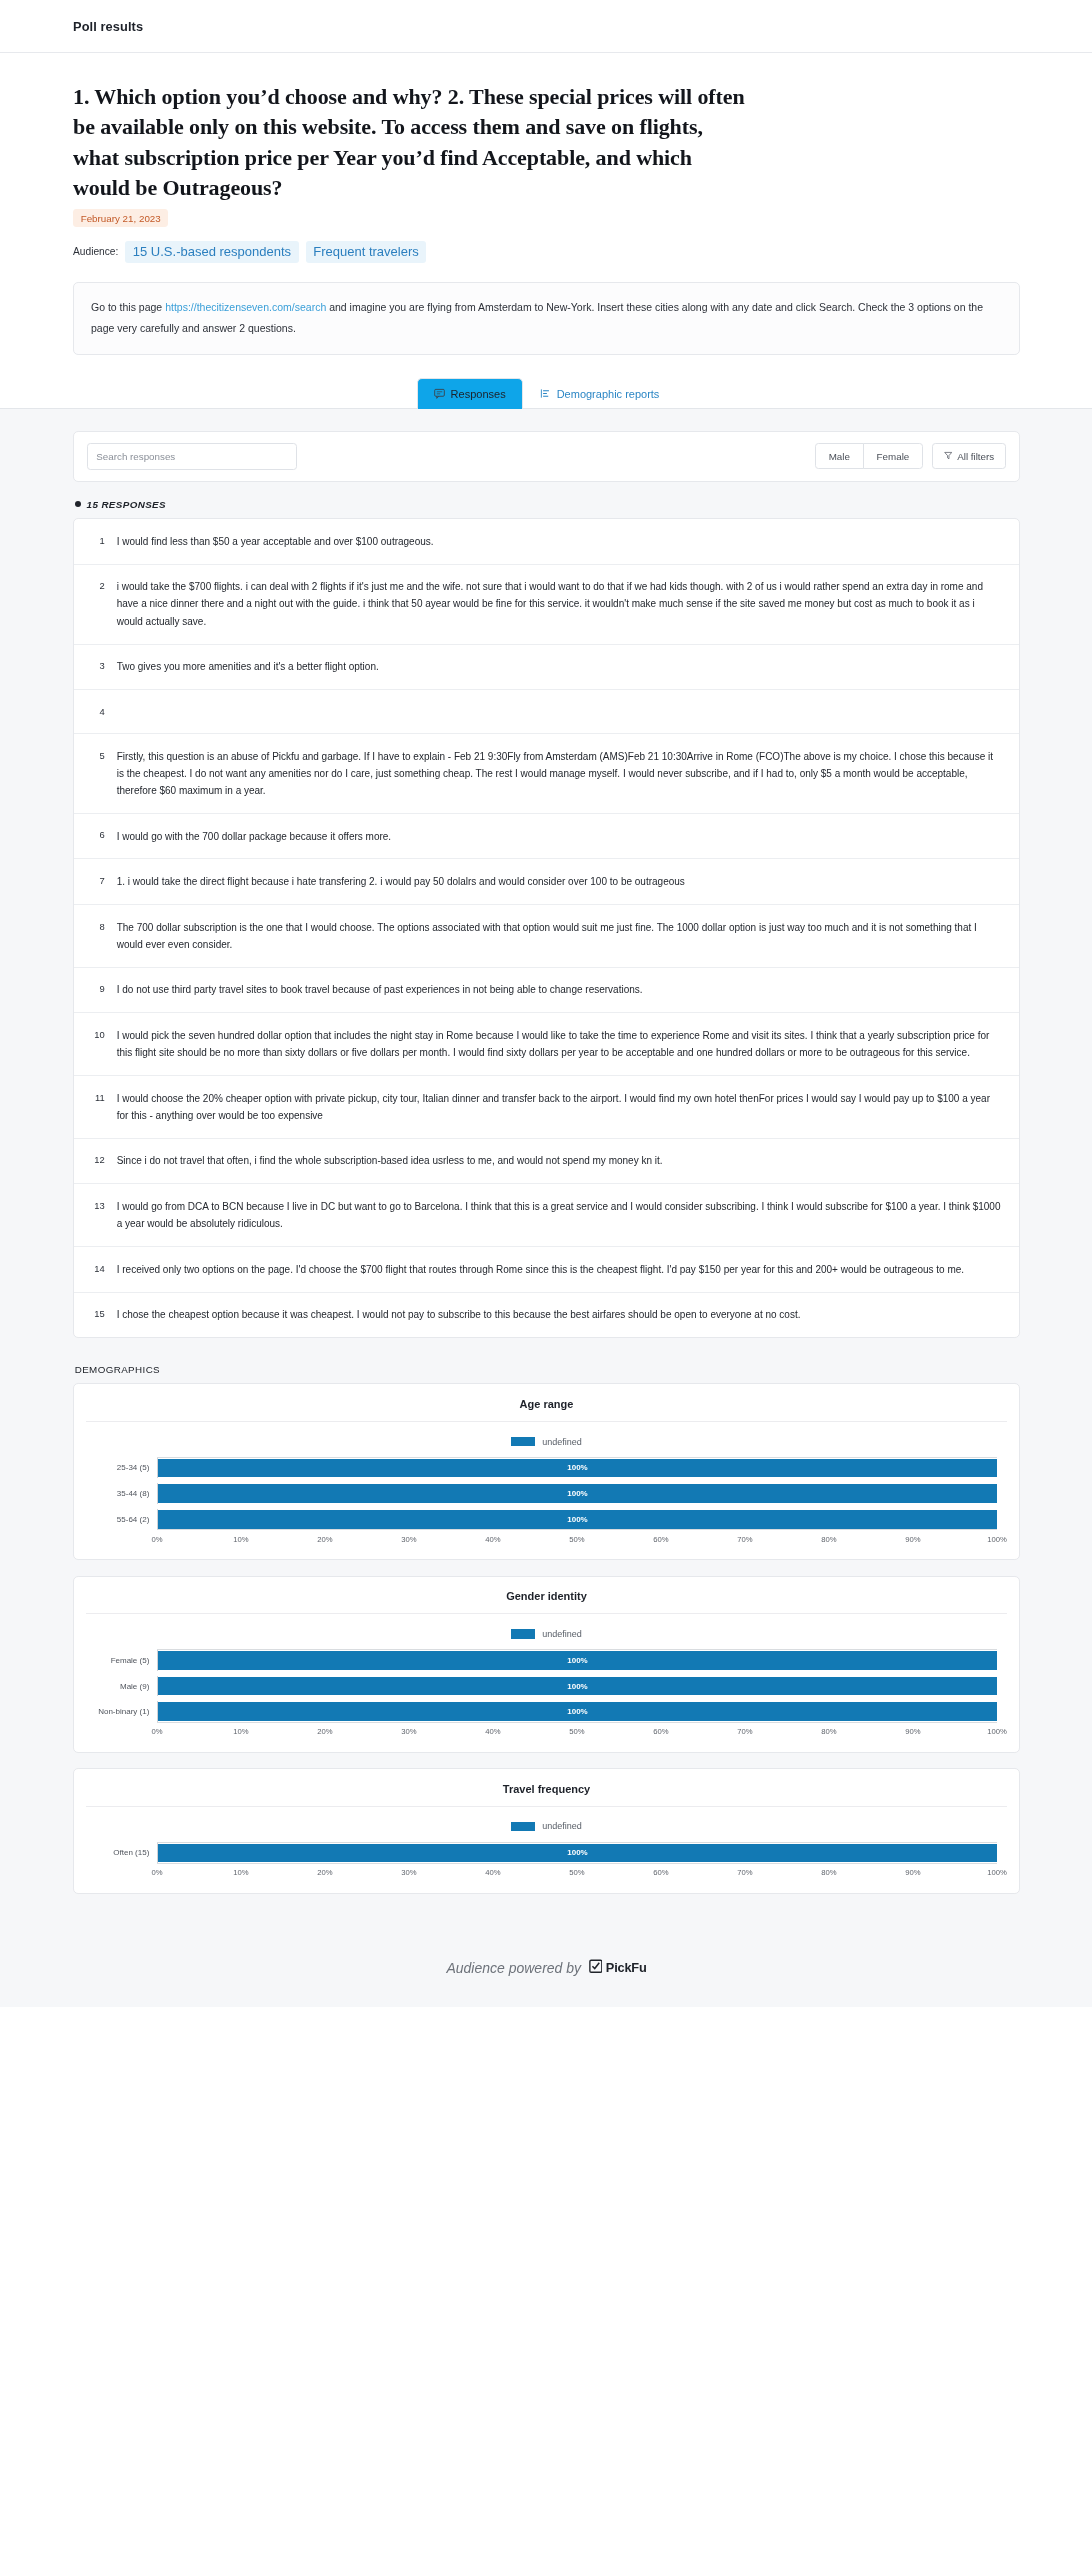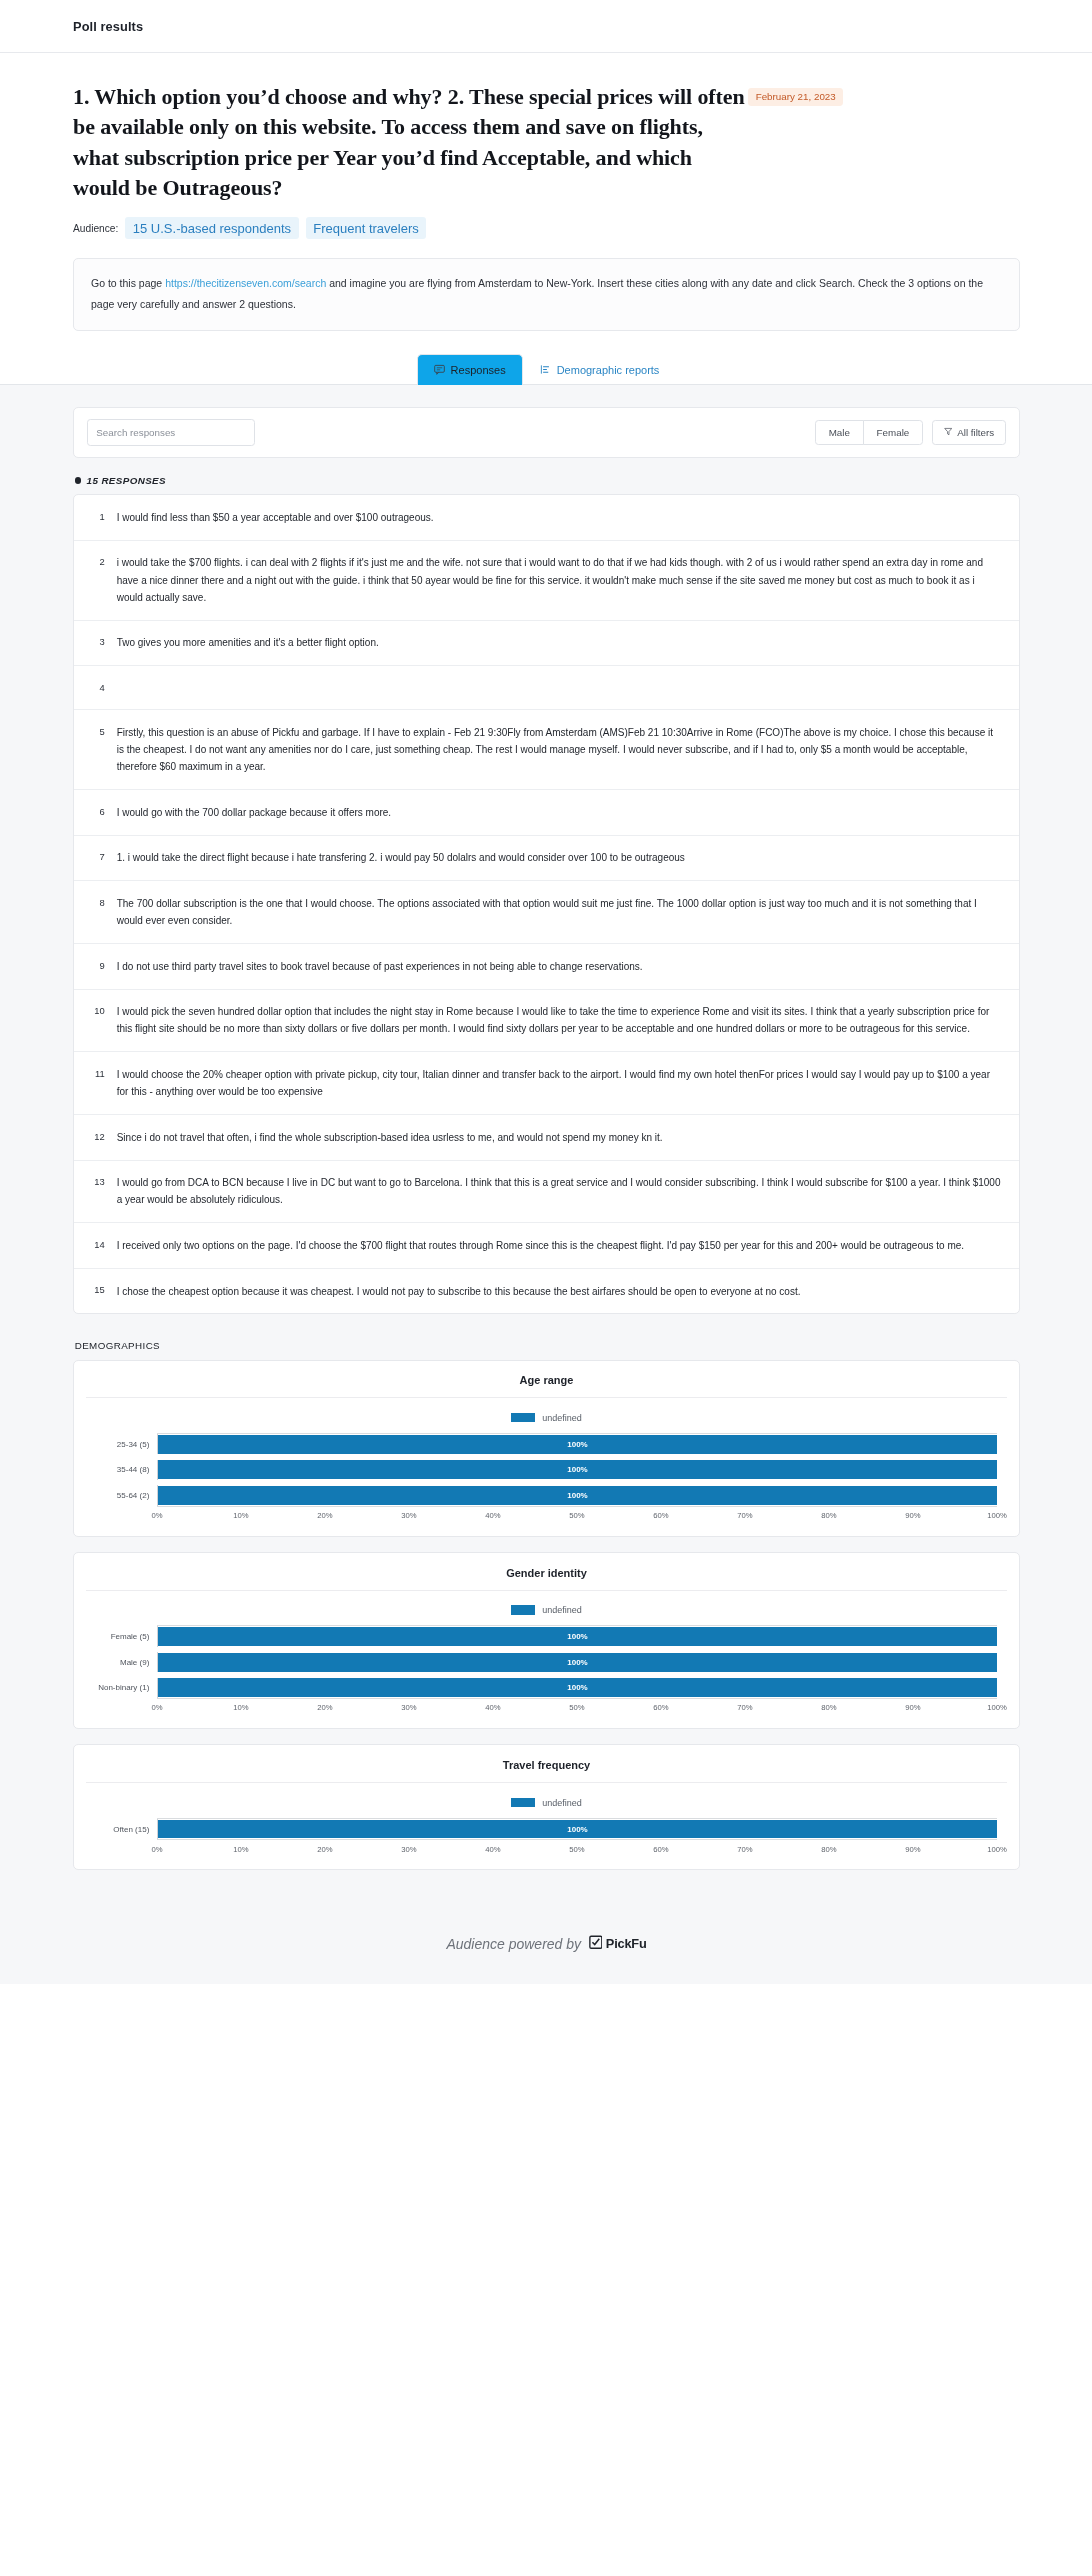--- a/index.html
+++ b/index.html
@@ -26,21 +26,21 @@
     font-weight: 700;
     color: #1d2129;
     letter-spacing: 0.1px;
   }
 
   
   .question-section {
     background: #ffffff;
     padding: 29px 73px 0 73px;
   }
-  .q-row { display: flex; align-items: flex-start; }
+  .q-row { display: flex; align-items: flex-start; flex-direction: column; }
   .q-title {
     flex: 1 1 auto;
     font-family: "Liberation Serif", serif;
     font-size: 22px;
     line-height: 1.38;
     font-weight: 700;
     color: #13161c;
     max-width: 675px;
     letter-spacing: -0.1px;
   }
@@ -124,21 +124,21 @@
   .filter-card {
     background: #ffffff;
     border: 0.9px solid #e6e8ec;
     border-radius: 5.1px;
     padding: 11px 12.8px;
     display: flex;
     align-items: center;
     justify-content: space-between;
   }
   .search-input {
-    width: 168px;
+    width: 210px;
     height: 26.5px;
     border: 0.9px solid #dfe2e7;
     border-radius: 3.4px;
     font-size: 9.8px;
     padding: 0 8.5px;
     color: #3a3f47;
     font-family: "Liberation Sans", sans-serif;
     outline: none;
     background: #fff;
   }

